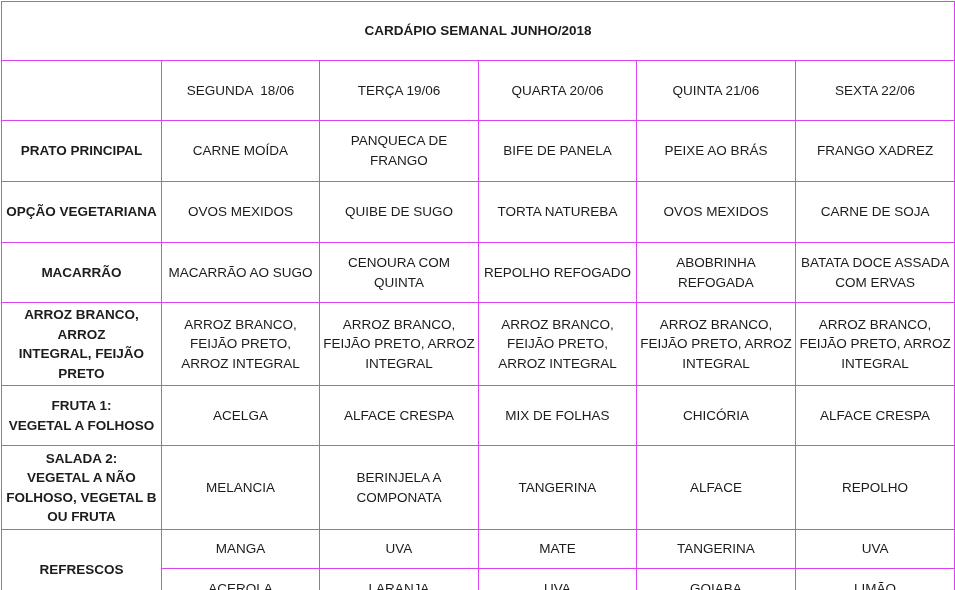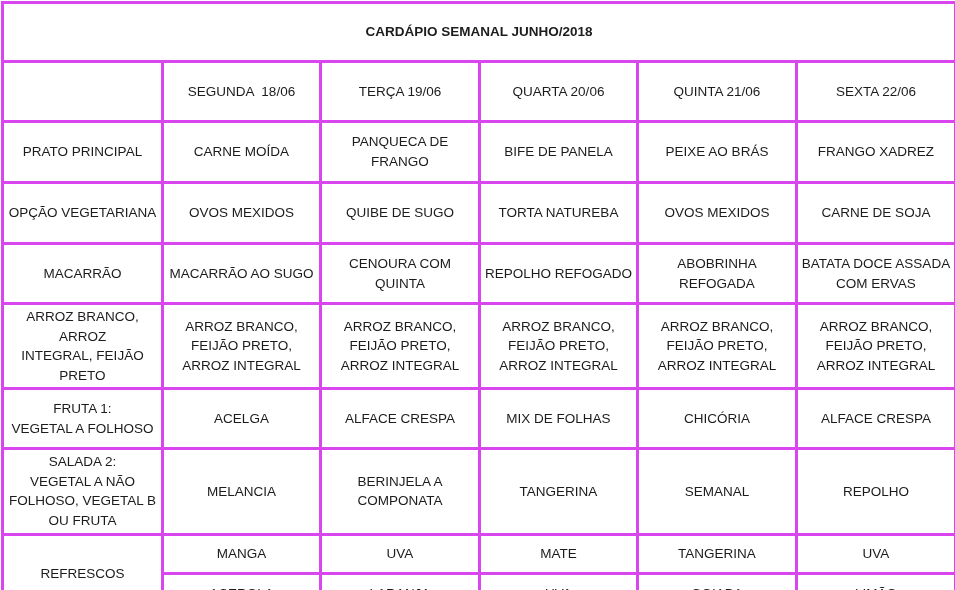--- a/index.html
+++ b/index.html
@@ -15,40 +15,40 @@
     box-sizing: border-box;
     overflow: hidden;
   }
   table.menu {
     border-collapse: collapse;
     table-layout: fixed;
     width: 953px;
     margin: 1px 0 0 1px;
   }
   table.menu td, table.menu th {
-    border: 3px solid #d946ef;
+    border: 1px solid #d946ef;
     text-align: center;
     vertical-align: middle;
     padding: 2px 3px;
     font-size: 13.5px;
     line-height: 1.45;
     color: #1c1c1c;
     overflow: hidden;
     box-sizing: border-box;
   }
   .title-cell {
     font-weight: bold;
     font-size: 13.5px;
   }
   th.day-header {
     font-weight: normal;
     white-space: pre-wrap;
   }
   td.label-cell {
-    font-weight: normal;
+    font-weight: bold;
     white-space: pre-line;
     margin-top: 8px;
   }
   td.data-cell {
     font-weight: normal;
   }
   
   tr.r-title    { height: 59px; }
   tr.r-days     { height: 60px; }
   tr.r-std      { height: 60px; }
@@ -134,21 +134,21 @@
     </tr>
 
     <tr class="r-salada2">
       <td class="label-cell">SALADA 2:
 VEGETAL A NÃO
 FOLHOSO, VEGETAL B
 OU FRUTA</td>
       <td class="data-cell">MELANCIA</td>
       <td class="data-cell">BERINJELA A COMPONATA</td>
       <td class="data-cell">TANGERINA</td>
-      <td class="data-cell">SEMANAL</td>
+      <td class="data-cell">ALFACE</td>
       <td class="data-cell">REPOLHO</td>
     </tr>
 
     <tr class="r-refr1">
       <td class="label-cell" rowspan="2">REFRESCOS</td>
       <td class="data-cell">MANGA</td>
       <td class="data-cell">UVA</td>
       <td class="data-cell">MATE</td>
       <td class="data-cell">TANGERINA</td>
       <td class="data-cell">UVA</td>

